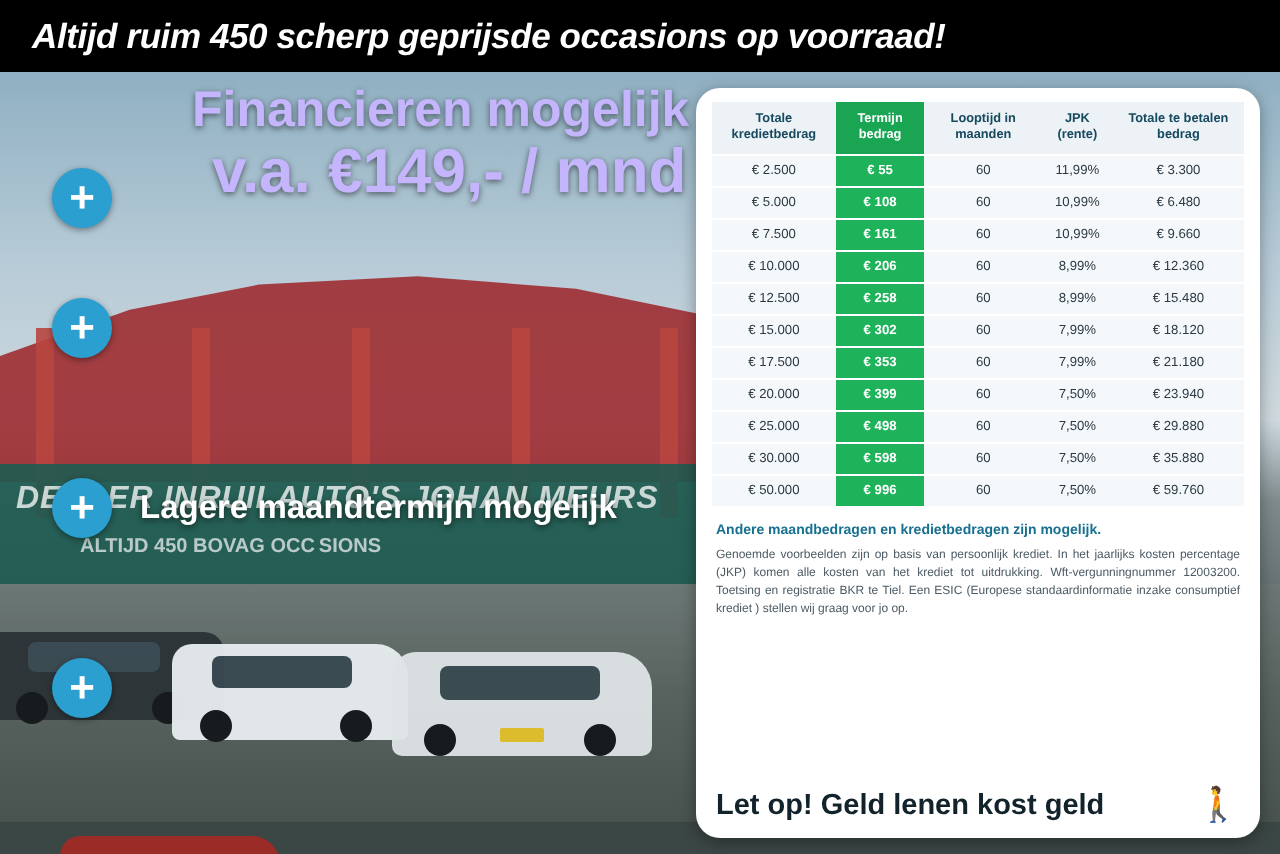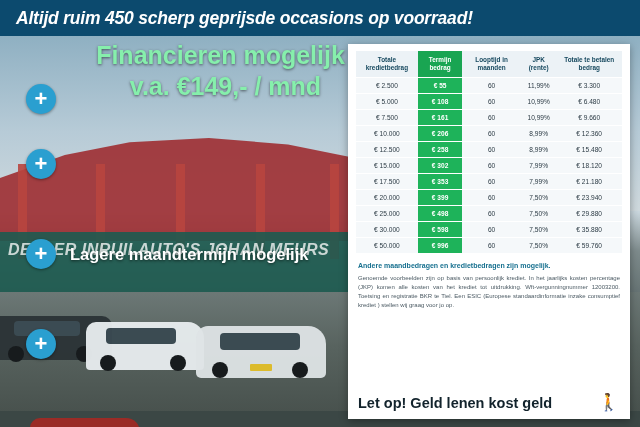--- a/index.html
+++ b/index.html
@@ -18,21 +18,21 @@
     width: 640px;
     height: 427px;
     overflow: hidden;
   }
   
   .banner {
     position: absolute;
     left: 0; top: 0;
     width: 640px;
     height: 36px;
-    background: #0c4a6e;
+    background: #000000;
     display: flex;
     align-items: center;
   }
   .banner-text {
     color: #ffffff;
     font-size: 17.5px;
     font-weight: bold;
     font-style: italic;
     padding-left: 16px;
     letter-spacing: -0.2px;
@@ -124,32 +124,31 @@
   }
   
   .bullets {
     position: absolute;
     left: 0; top: 40px;
     width: 345px;
   }
   .headline {
     position: relative;
     padding-left: 96px;
-    color: #86efac;
+    color: #c4b5fd;
     text-shadow: 0 1px 3px rgba(0,0,0,0.55);
-    text-align: center;
   }
   .headline .l1 {
     font-size: 25px;
     font-weight: bold;
     line-height: 30px;
     white-space: nowrap;
   }
   .headline .l2 {
-    font-size: 25px;
+    font-size: 31px;
     font-weight: bold;
     line-height: 32px;
     padding-left: 10px;
     white-space: nowrap;
   }
   .bullet-row {
     position: absolute;
     left: 26px;
     display: flex;
     align-items: center;
@@ -178,21 +177,21 @@
     position: absolute;
     left: 26px; top: 44px;
   }
   
   .card {
     position: absolute;
     left: 348px; top: 44px;
     width: 282px;
     height: 375px;
     background: #ffffff;
-    border-radius: 0;
+    border-radius: 12px;
     box-shadow: 0 2px 8px rgba(0,0,0,0.35);
   }
   table.rates {
     width: 266px;
     margin: 7px auto 0 auto;
     border-collapse: collapse;
     font-size: 6.6px;
     color: #2b3a44;
   }
   table.rates th {
@@ -257,20 +256,21 @@
   <div class="photo">
     <div class="sky"></div>
     <div class="roofline"></div>
     <div class="pillar" style="left:18px;"></div>
     <div class="pillar" style="left:96px;"></div>
     <div class="pillar" style="left:176px;"></div>
     <div class="pillar" style="left:256px;"></div>
     <div class="pillar" style="left:330px;"></div>
     <div class="building"></div>
     <div class="bandtext">DEALER INRUILAUTO'S JOHAN MEURS</div>
+    <div class="bandtext2">ALTIJD 450 BOVAG OCC SIONS</div>
     <div class="ground"></div>
 
     <div class="car car-a">
       <span class="car-win" style="left:22px; top:5px; width:66px; height:15px;"></span>
       <span class="wheel" style="left:16px; top:30px;"></span>
       <span class="wheel" style="left:84px; top:30px;"></span>
     </div>
     <div class="car car-b">
       <span class="car-win" style="left:20px; top:6px; width:70px; height:16px;"></span>
       <span class="wheel" style="left:14px; top:33px;"></span>

